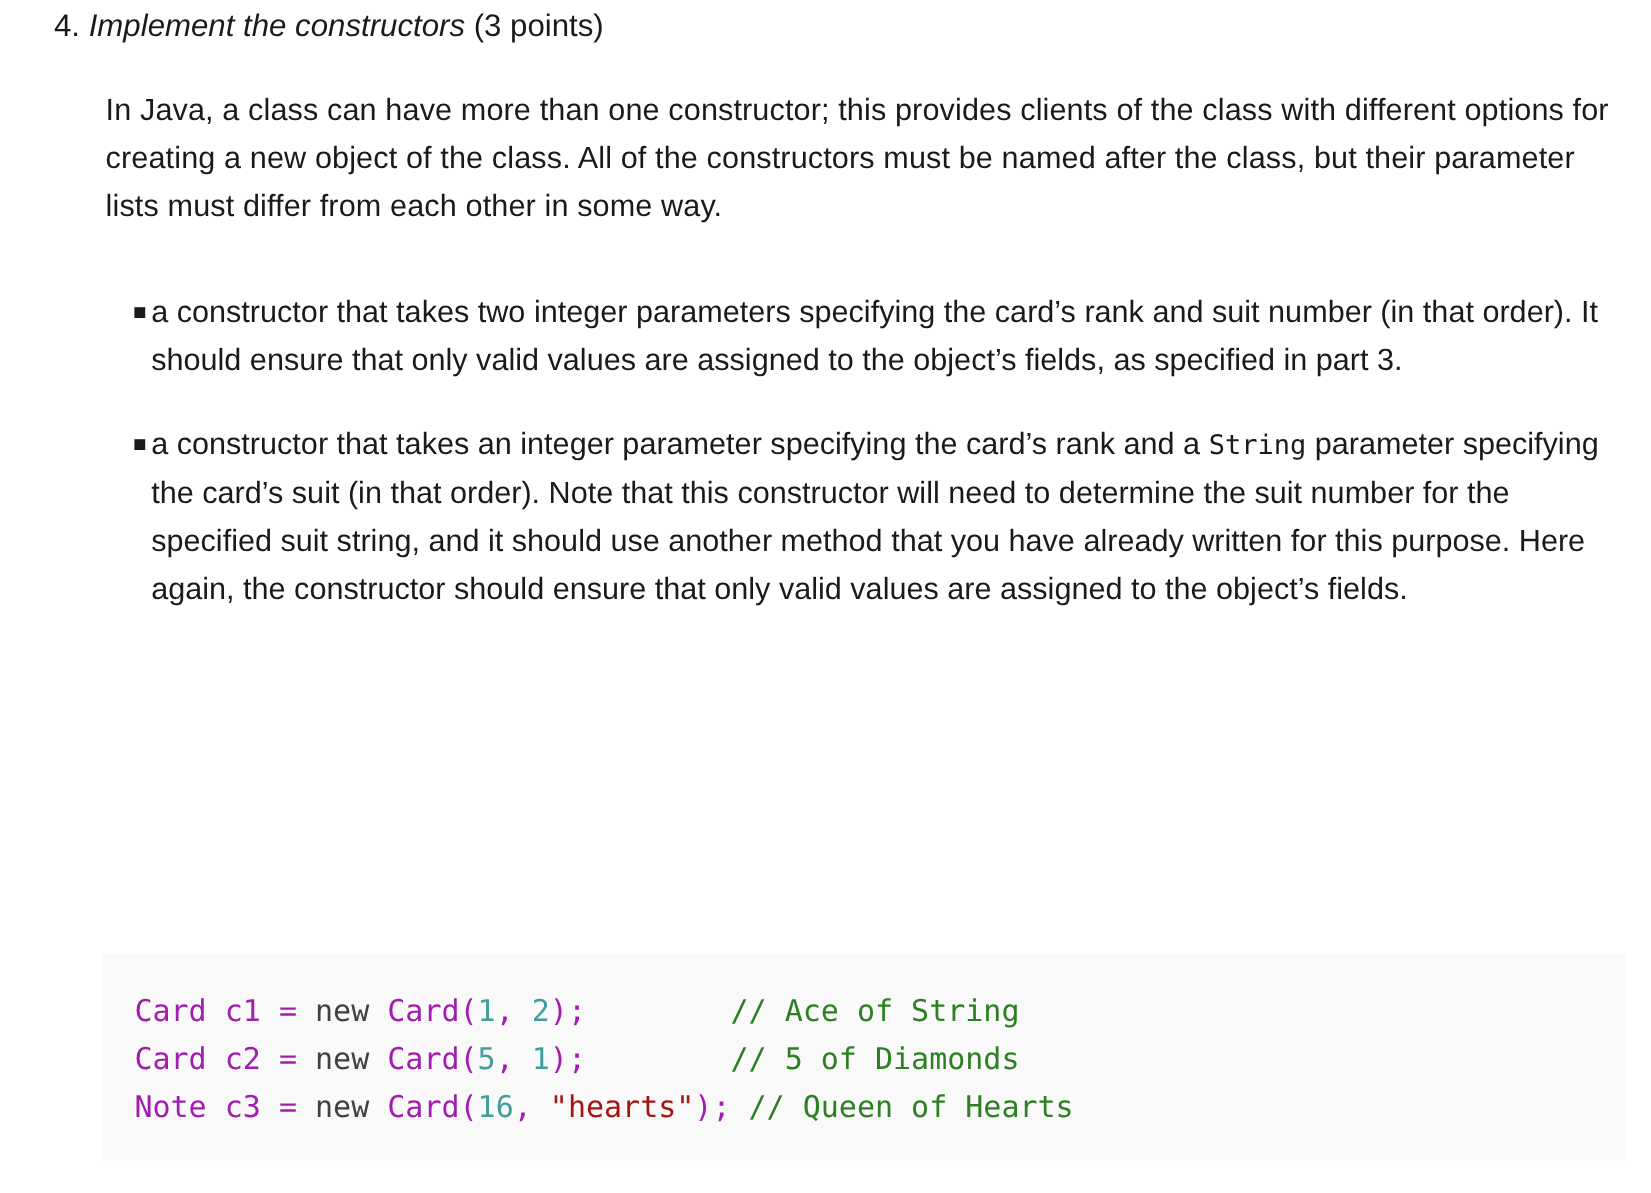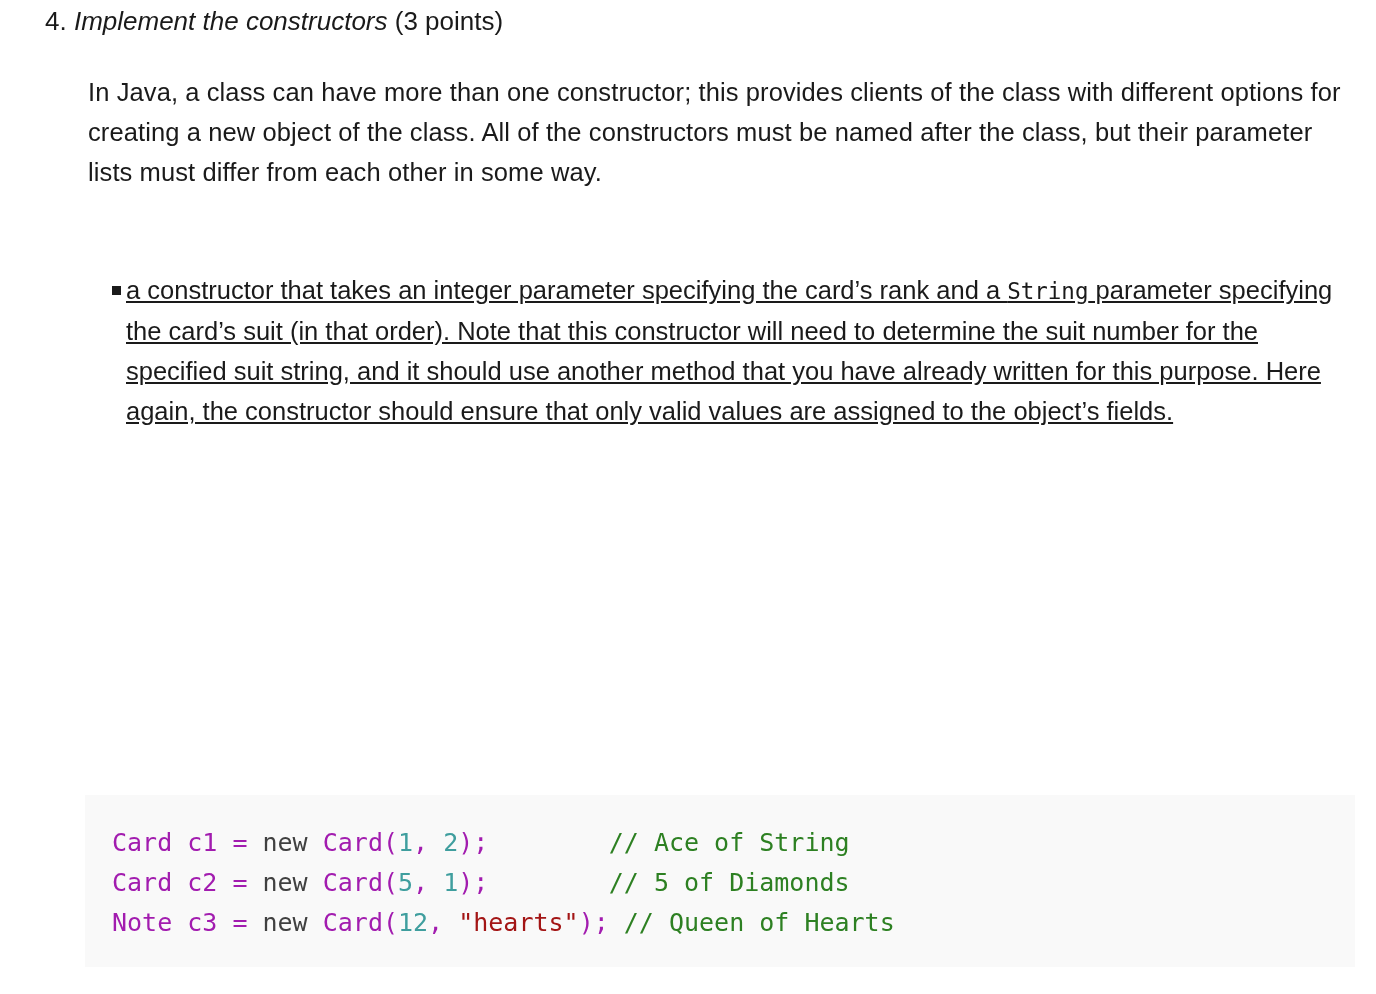--- a/index.html
+++ b/index.html
@@ -77,21 +77,20 @@
   ul.bullets > li {
     position: relative;
     padding-left: 38px;
     font-size: 25.5px;
     line-height: 40px;
     color: #1a1a1a;
     margin-bottom: 30px;
   }
   ul.bullets > li:last-child {
     margin-bottom: 16px;
-    text-decoration: underline;
   }
   ul.bullets > li .sq {
     position: absolute;
     left: 24px;
     top: 16px;
     width: 9px;
     height: 9px;
     background: #1a1a1a;
   }
 
@@ -134,30 +133,31 @@
     <p class="para">In Java, a class can have more than one constructor; this provides clients of the class with different options for creating a new object of the class. All of the constructors must be named after the class, but their parameter lists must differ from each other in some way.</p>
 
     <div class="gap-a"></div>
 
 
     <div class="gap-b"></div>
 
     <ul class="bullets">
       <li>
         <span class="sq"></span>
+        <span>a constructor that takes two integer parameters specifying the card’s rank and suit number (in that order). It should ensure that only valid values are assigned to the object’s fields, as specified in part 3.</span>
       </li>
       <li>
         <span class="sq"></span>
         <span>a constructor that takes an integer parameter specifying the card’s rank and a </span><code class="mono">String</code><span> parameter specifying the card’s suit (in that order). Note that this constructor will need to determine the suit number for the specified suit string, and it should use another method that you have already written for this purpose. Here again, the constructor should ensure that only valid values are assigned to the object’s fields.</span>
       </li>
     </ul>
 
     <div class="gap-c"></div>
 
   </div>
 
   <div class="codeblock">
     <pre><span class="tok-pln">Card c1 = </span><span class="tok-kw">new</span><span class="tok-pln"> Card(</span><span class="tok-num">1</span><span class="tok-pln">, </span><span class="tok-num">2</span><span class="tok-pln">);</span><span class="tok-pln">        </span><span class="tok-cmt">// Ace of String</span>
 <span class="tok-pln">Card c2 = </span><span class="tok-kw">new</span><span class="tok-pln"> Card(</span><span class="tok-num">5</span><span class="tok-pln">, </span><span class="tok-num">1</span><span class="tok-pln">);</span><span class="tok-pln">        </span><span class="tok-cmt">// 5 of Diamonds</span>
-<span class="tok-pln">Note c3 = </span><span class="tok-kw">new</span><span class="tok-pln"> Card(</span><span class="tok-num">12</span><span class="tok-pln">, </span><span class="tok-str">"hearts"</span><span class="tok-pln">);</span><span class="tok-pln"> </span><span class="tok-cmt">// Queen of Hearts</span></pre>
+<span class="tok-pln">Note c3 = </span><span class="tok-kw">new</span><span class="tok-pln"> Card(</span><span class="tok-num">16</span><span class="tok-pln">, </span><span class="tok-str">"hearts"</span><span class="tok-pln">);</span><span class="tok-pln"> </span><span class="tok-cmt">// Queen of Hearts</span></pre>
   </div>
 
 </div>
 
 </body></html>

